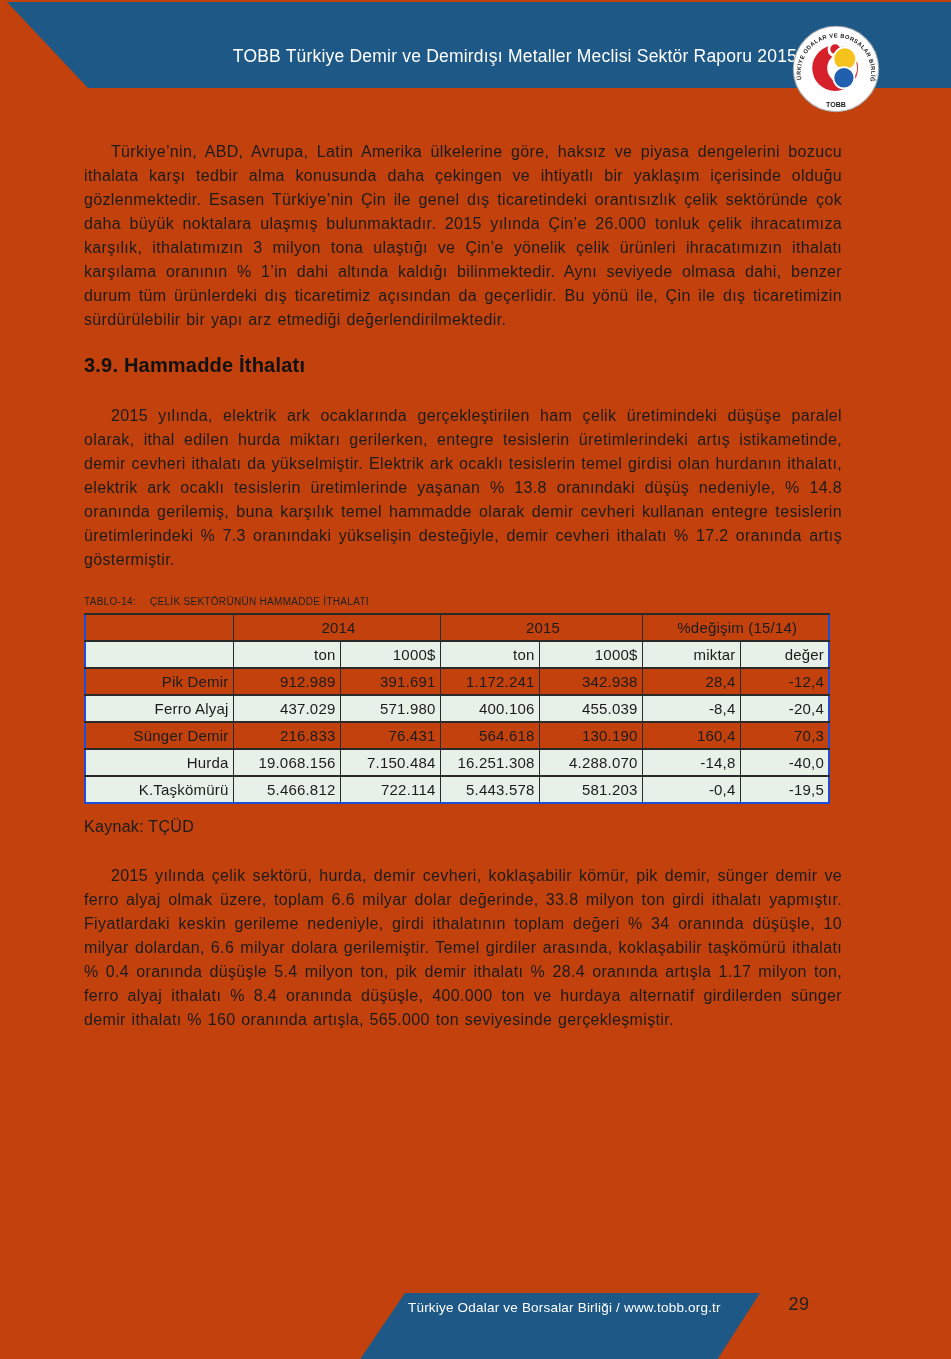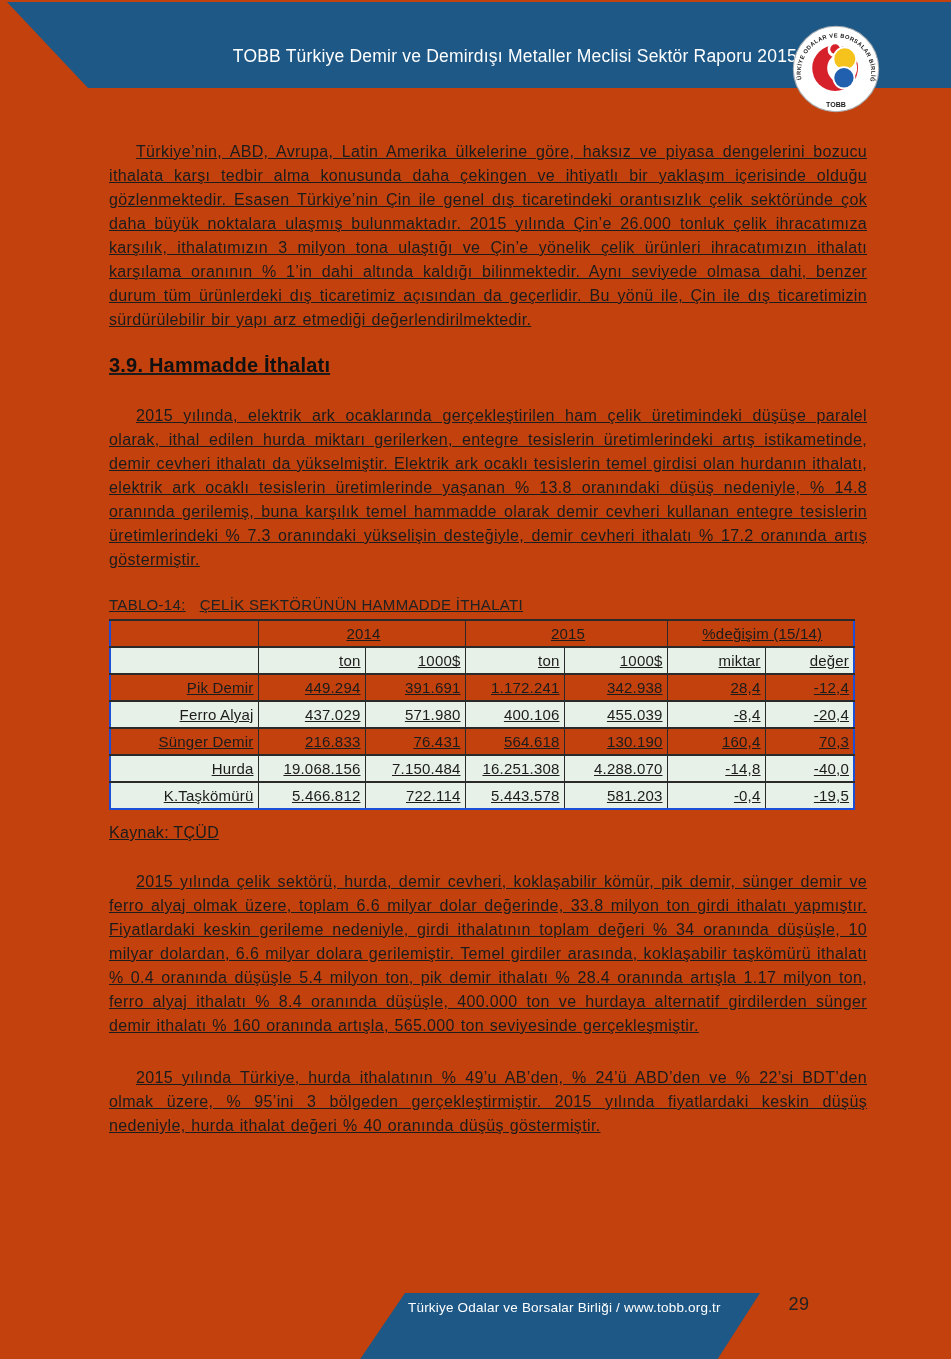--- a/index.html
+++ b/index.html
@@ -15,35 +15,35 @@
     background:#1d5886;
     clip-path:polygon(7px 0, 100% 0, 100% 100%, 88px 100%);
   }
   .banner-title {
     position:absolute; right:154px; top:44px;
     color:#ffffff; font-size:17.5px; white-space:nowrap; letter-spacing:0.2px;
   }
   .logo { position:absolute; left:792px; top:25px; width:88px; height:88px; z-index:5; }
 
   
-  .content { position:absolute; left:109px; top:140px; width:758px;text-decoration:underline; }
+  .content { position:absolute; left:84px; top:140px; width:758px; }
   .content p {
     margin:0; text-align:justify; font-size:16px; line-height:24px;
     letter-spacing:0.35px; word-spacing:1px; text-indent:27px;
   }
   h2.section-heading {
     margin:20px 0 0 0; font-size:20px; line-height:26px; font-weight:bold;
     letter-spacing:0.2px; color:#111;
   }
   .p2 { margin-top:26px !important; }
   .p3 { margin-top:28px !important; }
   .p4 { margin-top:28px !important; }
 
   
-  .table-caption { margin-top:24px; font-size:15px; letter-spacing:0.3px; color:#222; }
+  .table-caption { margin-top:24px; font-size:10px; letter-spacing:0.3px; color:#222; }
   .table-caption .cap-label { margin-right:14px; }
   table.raw-materials {
     margin-top:6px; border-collapse:collapse; table-layout:fixed; width:744px;
     border:2px solid #1d4ed8; font-size:15px; color:#1c1c1c;
   }
   table.raw-materials th, table.raw-materials td {
     border-left:1px solid #2a2a2a; border-top:2px solid #2a2a2a;
     height:25px; padding:0 4px 0 8px; font-weight:normal;
     text-align:right; vertical-align:middle; overflow:hidden; white-space:nowrap;
     letter-spacing:0.2px;
@@ -128,21 +128,21 @@
         <th></th>
         <th>ton</th>
         <th>1000$</th>
         <th>ton</th>
         <th>1000$</th>
         <th>miktar</th>
         <th>değer</th>
       </tr>
       <tr>
         <td>Pik Demir</td>
-        <td>449.294</td>
+        <td>912.989</td>
         <td>391.691</td>
         <td>1.172.241</td>
         <td>342.938</td>
         <td>28,4</td>
         <td>-12,4</td>
       </tr>
       <tr class="tint">
         <td>Ferro Alyaj</td>
         <td>437.029</td>
         <td>571.980</td>
@@ -178,21 +178,20 @@
         <td>-0,4</td>
         <td>-19,5</td>
       </tr>
     </tbody>
       </table>
 
     <div class="source-note">Kaynak: TÇÜD</div>
 
     <p class="p3">2015 yılında çelik sektörü, hurda, demir cevheri, koklaşabilir kömür, pik demir, sünger demir ve ferro alyaj olmak üzere, toplam 6.6 milyar dolar değerinde, 33.8 milyon ton girdi ithalatı yapmıştır. Fiyatlardaki keskin gerileme nedeniyle, girdi ithalatının toplam değeri % 34 oranında düşüşle, 10 milyar dolardan, 6.6 milyar dolara gerilemiştir. Temel girdiler arasında, koklaşabilir taşkömürü ithalatı % 0.4 oranında düşüşle 5.4 milyon ton, pik demir ithalatı % 28.4 oranında artışla 1.17 milyon ton, ferro alyaj ithalatı % 8.4 oranında düşüşle, 400.000 ton ve hurdaya alternatif girdilerden sünger demir ithalatı % 160 oranında artışla, 565.000 ton seviyesinde gerçekleşmiştir.</p>
 
-    <p class="p4">2015 yılında Türkiye, hurda ithalatının % 49’u AB’den, % 24’ü ABD’den ve % 22’si BDT’den olmak üzere, % 95’ini 3 bölgeden gerçekleştirmiştir. 2015 yılında fiyatlardaki keskin düşüş nedeniyle, hurda ithalat değeri % 40 oranında düşüş göstermiştir.</p>
 
   </div>
 
   <div class="footer-bar">
     <span class="footer-text">Türkiye Odalar ve Borsalar Birliği / www.tobb.org.tr</span>
   </div>
   <div class="page-number">29</div>
 
 </div>
 

